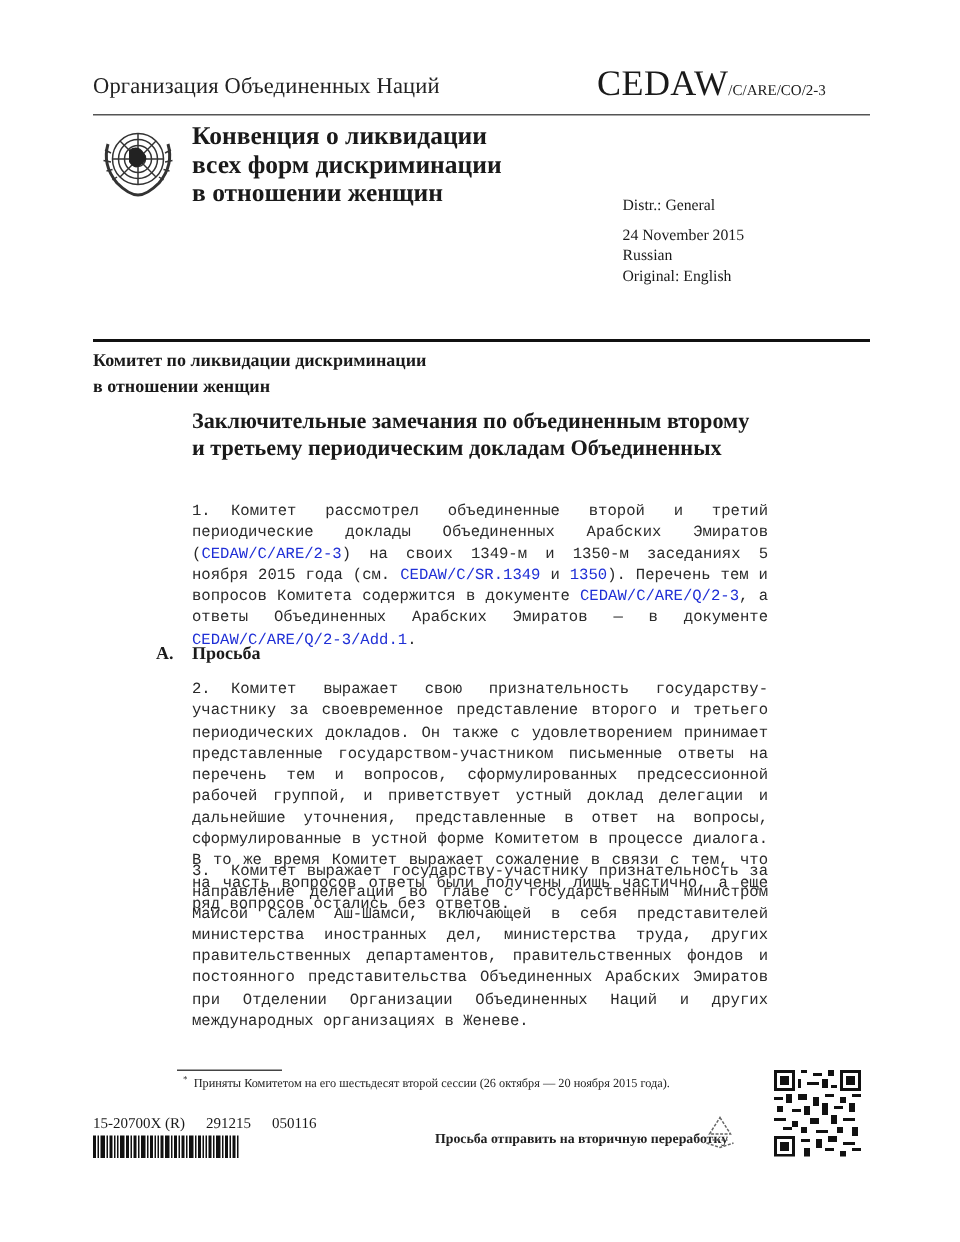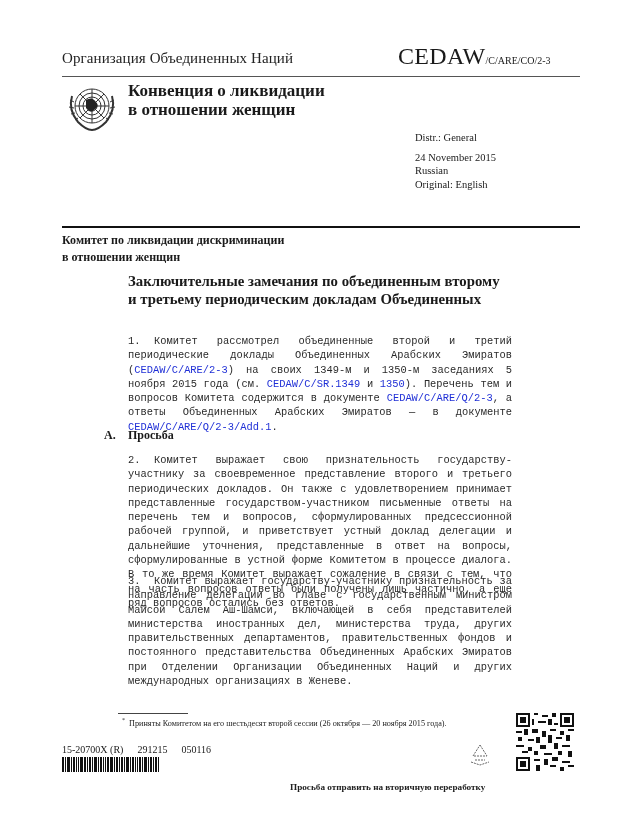--- a/index.html
+++ b/index.html
@@ -27,21 +27,21 @@
   .section-head .letter { display:inline-block; width:24px; }
   .p2 { top:453px; }
   .p3 { top:574px; }
   .fn-rule { left:118px; top:713px; width:70px; height:1px; background:#444; }
   .footnote { left:122px; top:717px; font-size:8.2px; color:#222; white-space:nowrap; }
   .footnote sup { font-size:6px; }
   .job-num { left:62px; top:744px; font-size:10px; white-space:nowrap; }
   .job-num span { margin-right:14px; }
   .barcode { left:62px; top:757px; width:102px; height:15px; display:flex; align-items:stretch; }
   .barcode i { display:block; background:#111; margin-right:1px; }
-  .recycle-text { left:290px; top:754px; font-size:9.2px; font-weight:bold; white-space:nowrap; color:#222;margin-top:28px; }
+  .recycle-text { left:290px; top:754px; font-size:9.2px; font-weight:bold; white-space:nowrap; color:#222; }
   .recycle-icon { left:467px; top:742px; width:26px; height:26px; }
   .qr { left:516px; top:713px; width:58px; height:58px; }
 </style>
 </head>
 <body>
 
 <div class="abs org-name">Организация Объединенных Наций</div>
 <div class="abs symbol">
   <span class="big">CEDAW</span><span class="small">/C/ARE/CO/2-3</span>
 </div>
@@ -72,20 +72,21 @@
       <line x1="50" y1="20" x2="46" y2="22"></line>
         <line x1="51" y1="27" x2="46" y2="28"></line>
       <line x1="49" y1="34" x2="45" y2="33"></line>
         <line x1="45" y1="40" x2="42" y2="38"></line>
     </g>
   </svg>
 </div>
 
 <div class="abs conv-title">
   <div>Конвенция о ликвидации</div>
+  <div>всех форм дискриминации</div>
   <div>в отношении женщин</div>
 </div>
 
 <div class="abs meta">
   <div>Distr.: General</div>
   <div class="gap"></div>
   <div>24 November 2015</div>
   <div>Russian</div>
   <div>Original: English</div>
 </div>

